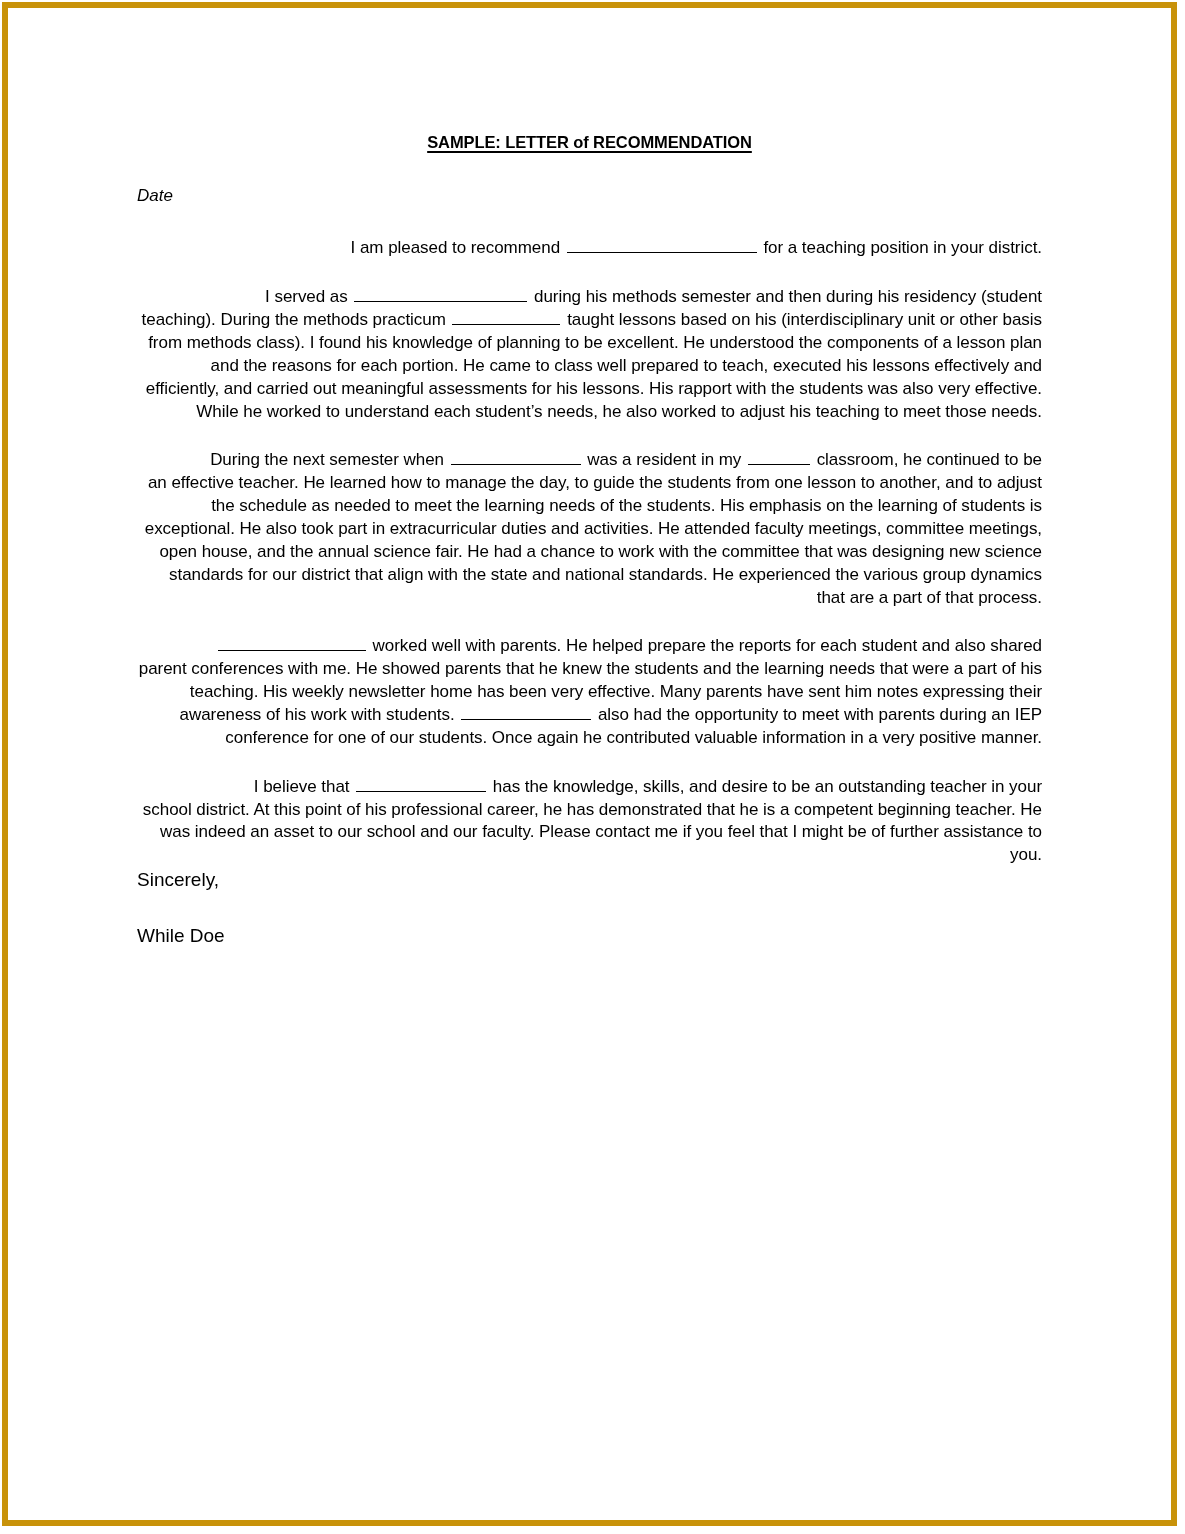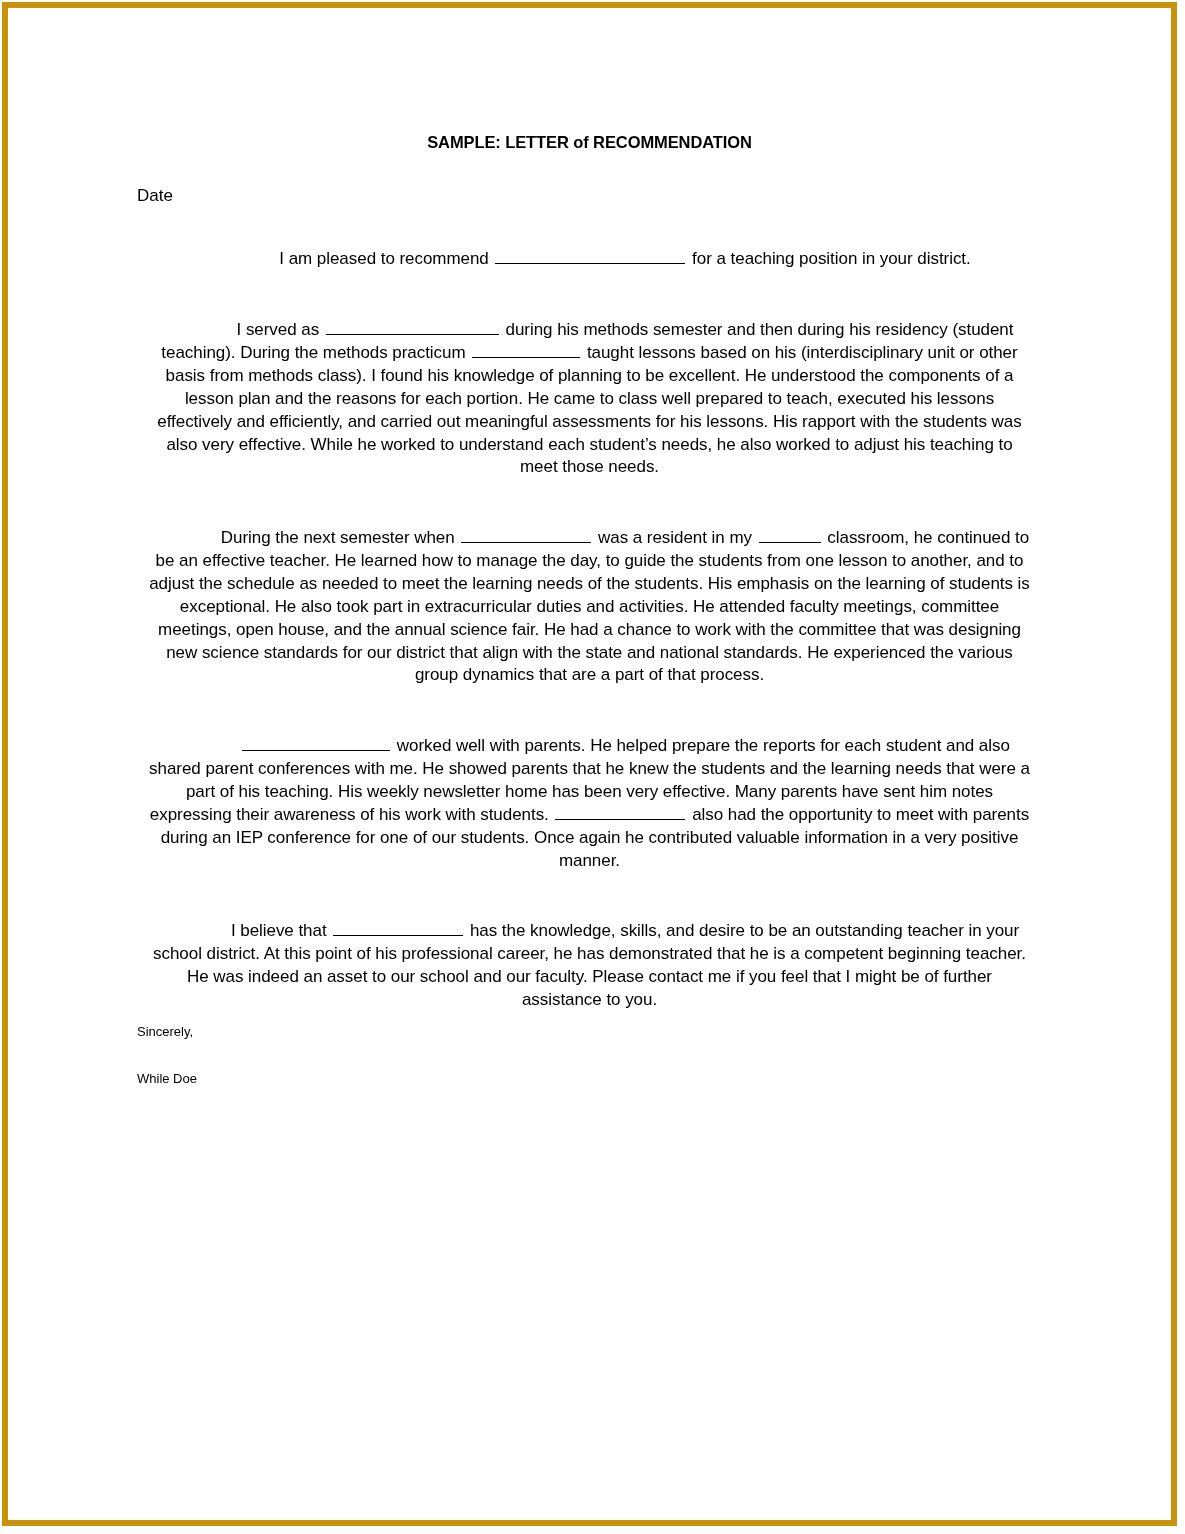--- a/index.html
+++ b/index.html
@@ -45,39 +45,41 @@
   .doc-title {
     font-size: 16.5px;
     font-weight: bold;
     text-align: center;
     letter-spacing: -0.1px;
     margin: 0 0 0 0;
     padding: 0;
     line-height: 1.25;
   }
   .doc-title .ul {
+    text-decoration: underline;
     text-underline-offset: 3px;
     text-decoration-thickness: 2px;
   }
 
   .gap-sm { height: 26px; }
   .gap-md { height: 30px; }
   .gap-lg { height: 32px; }
 
   .date-line {
     font-size: 17px;
     line-height: 1.34;
+    font-style: italic;
   }
 
   p.body-par {
     font-size: 17px;
     line-height: 1.345;
-    margin: 11px;
+    margin: 0;
     padding: 0;
-    text-align: center;
+    text-align: right;
     letter-spacing: -0.05px;
     word-spacing: 0px;
   }
 
   .indent {
     display: inline-block;
     width: 71px;
   }
 
   
@@ -89,21 +91,21 @@
     margin: 0 2px;
   }
   .blank.w-xl  { width: 190px; }
   .blank.w-lg  { width: 173px; }
   .blank.w-md  { width: 130px; }
   .blank.w-sm  { width: 108px; }
   .blank.w-xs  { width: 62px; }
   .blank.w-par { width: 148px; }
 
   .sig-name {
-    font-size: 13px;
+    font-size: 19px;
     line-height: 1.34;
   }
 </style>
 </head>
 <body>
 
 <div id="page">
 
   <div id="page-frame"></div>
 

